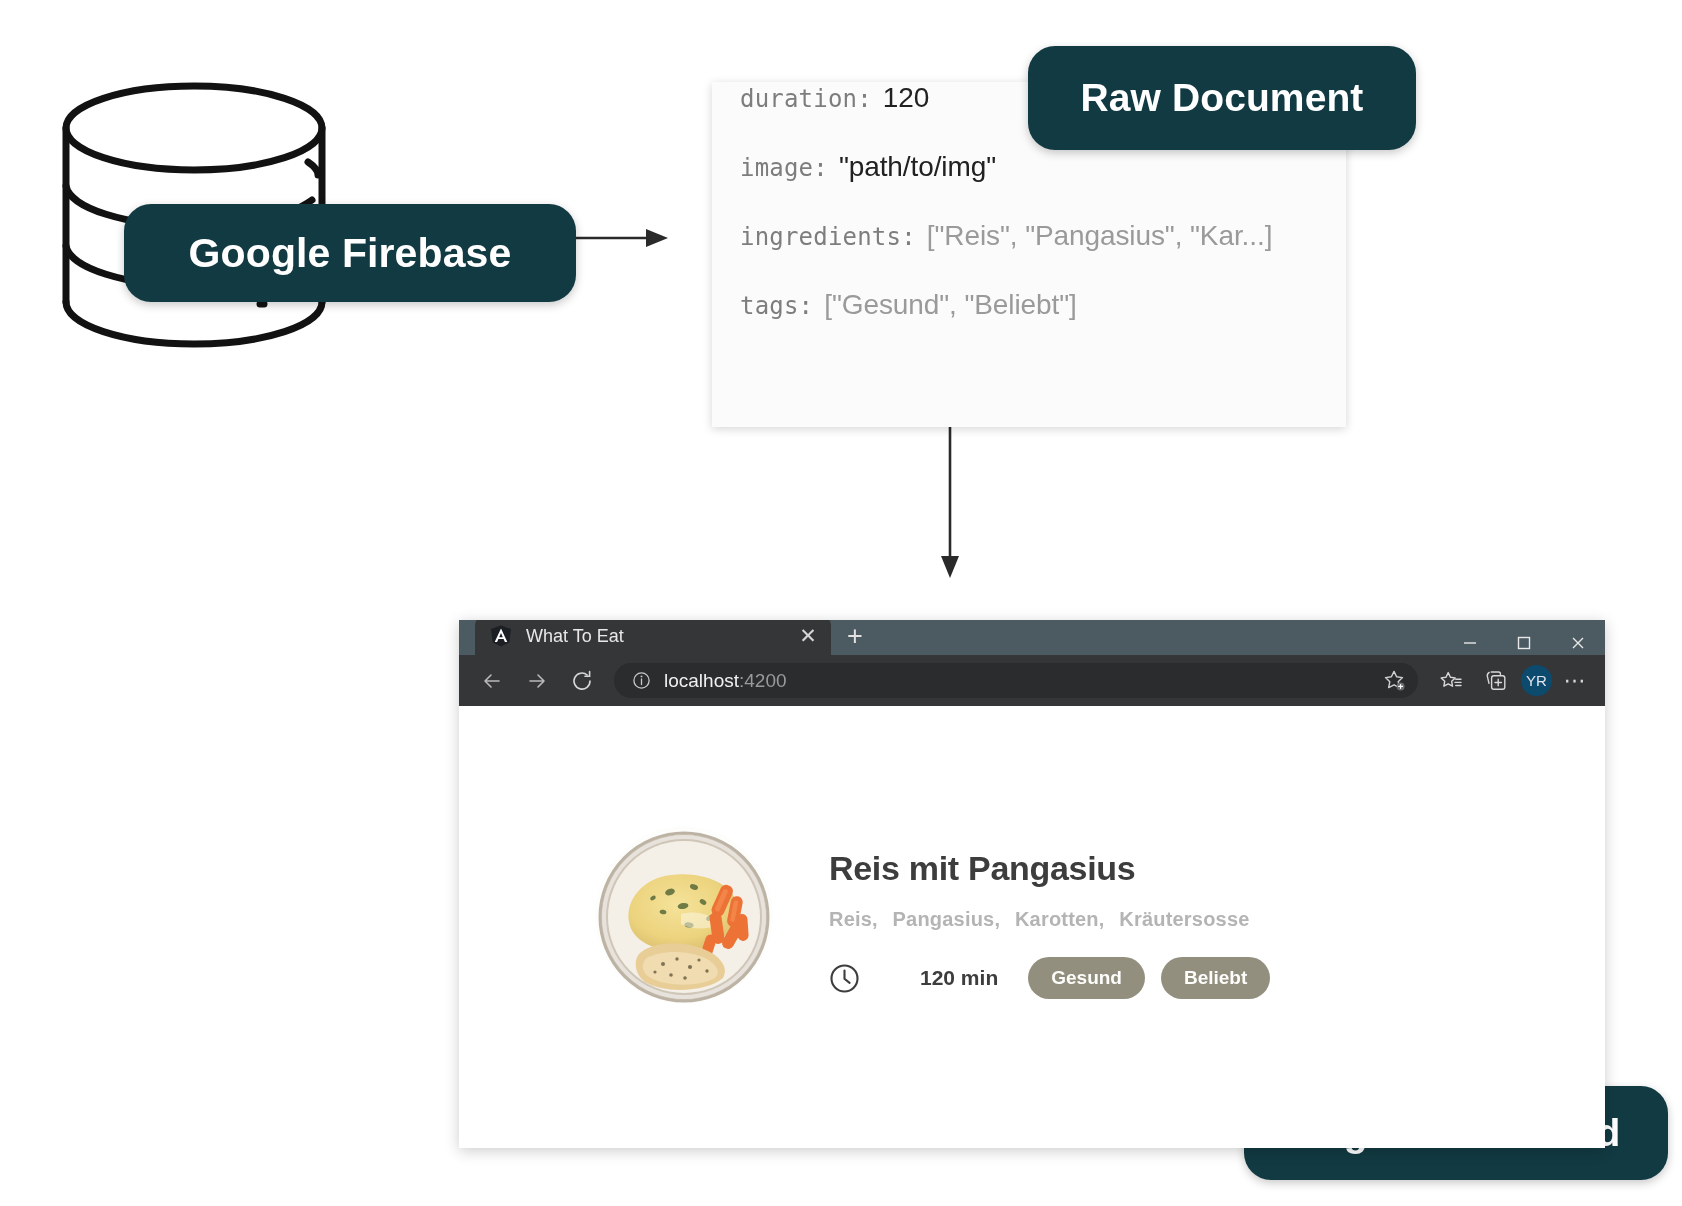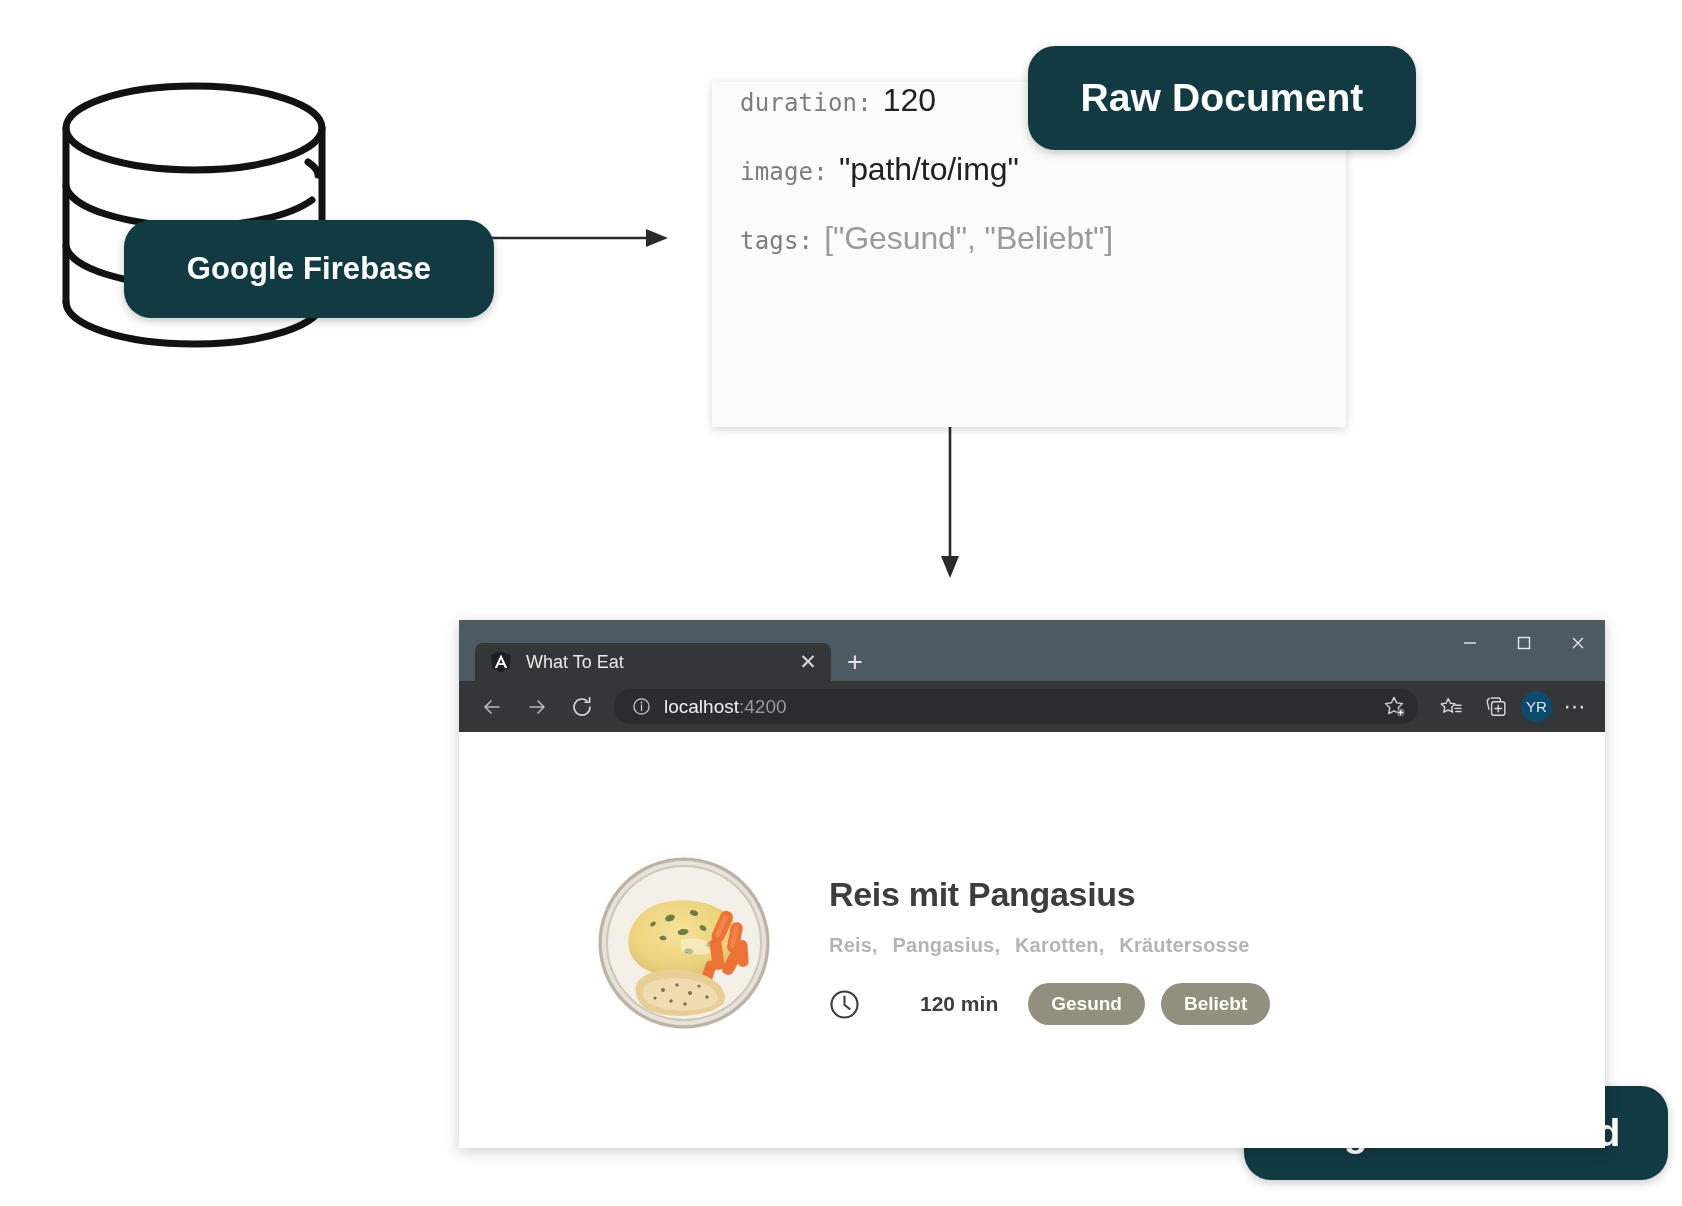--- a/index.html
+++ b/index.html
@@ -32,49 +32,49 @@
     padding:0 0 0 28px;
     height:69px;
   }
   .doc-key{
     font-family:"DejaVu Sans Mono","Liberation Mono",monospace;
     font-size:24px;color:#7d7d7d;white-space:pre;
     letter-spacing:.2px;
   }
   .doc-val{
     font-family:"Liberation Sans",sans-serif;
-    font-size:32px;color:#212121;white-space:pre;
+    font-size:28px;color:#212121;white-space:pre;
     margin-left:11px;letter-spacing:-.1px;
   }
   .doc-val.muted{color:#9a9a9a;}
 
   
   .badge{
     position:absolute;
     background:#123a42;
     color:#ffffff;
     font-weight:bold;
     display:flex;align-items:center;justify-content:center;
     box-shadow:0 3px 10px rgba(0,0,0,.22);
     letter-spacing:.1px;
     border-radius:27px;
   }
   #badge-raw{left:1028px;top:46px;width:388px;height:104px;font-size:39px;}
-  #badge-firebase{left:124px;top:220px;width:370px;height:98px;font-size:31px;}
+  #badge-firebase{left:124px;top:204px;width:452px;height:98px;font-size:41px;}
   #badge-angular{left:1244px;top:1086px;width:424px;height:94px;font-size:39px;}
 
   
   .browser{
     position:absolute;left:459px;top:620px;width:1146px;height:528px;
     box-shadow:0 3px 14px rgba(0,0,0,.20);
     background:#ffffff;
     overflow:hidden;
   }
   .tabstrip{
-    height:61px;background:#4c5a61;display:flex;align-items:flex-end;
+    height:35px;background:#4c5a61;display:flex;align-items:flex-end;
     position:relative;
   }
   .tab{
     margin-left:16px;height:38px;width:356px;
     background:#353638;border-radius:8px 8px 0 0;
     display:flex;align-items:center;padding:0 10px 0 14px;box-sizing:border-box;
   }
   .favicon{width:24px;height:24px;flex:0 0 24px;margin-right:13px;}
   .favicon svg{display:block;}
   .tab-title{
@@ -180,20 +180,24 @@
   </div>
 
   <div class="doc-card">
     <div class="doc-line">
       <span class="doc-key">duration:</span>
       <span class="doc-val">120</span>
     </div>
     <div class="doc-line">
       <span class="doc-key">image:</span>
       <span class="doc-val">"path/to/img"</span>
+    </div>
+    <div class="doc-line">
+      <span class="doc-key">ingredients:</span>
+      <span class="doc-val muted">["Reis", "Pangasius", "Kar...]</span>
     </div>
     <div class="doc-line">
       <span class="doc-key">tags:</span>
       <span class="doc-val muted">["Gesund", "Beliebt"]</span>
     </div>
   </div>
 
   <div class="badge" id="badge-raw">Raw Document</div>
   <div class="badge" id="badge-firebase">Google Firebase</div>
   <div class="badge" id="badge-angular">Angular Frontend</div>

